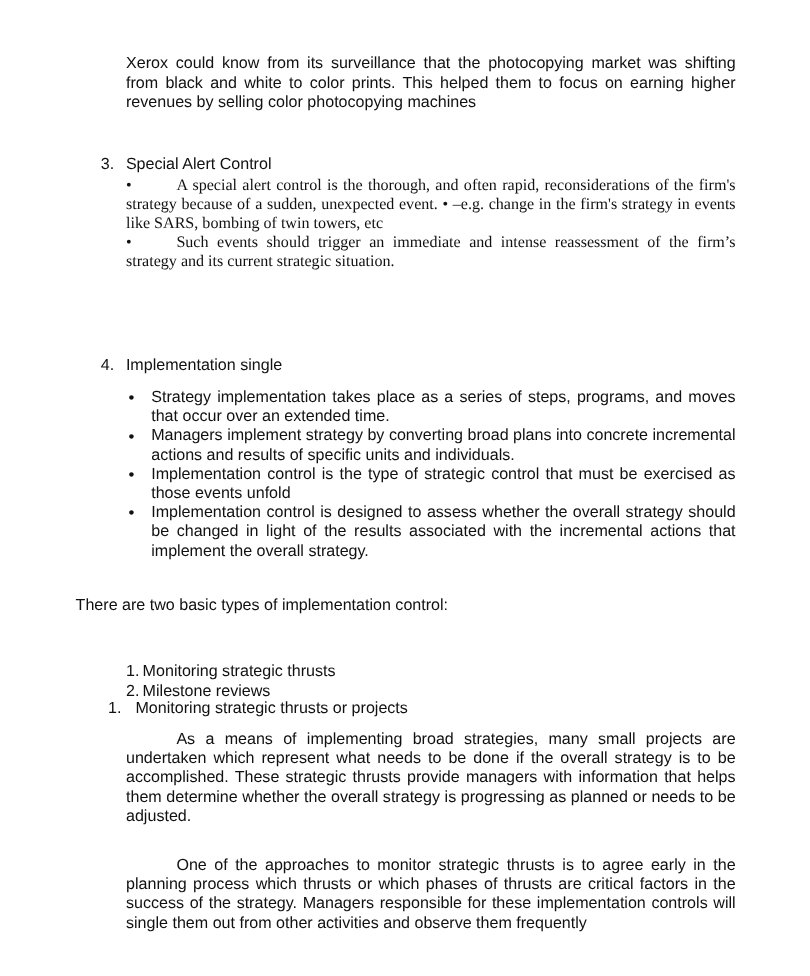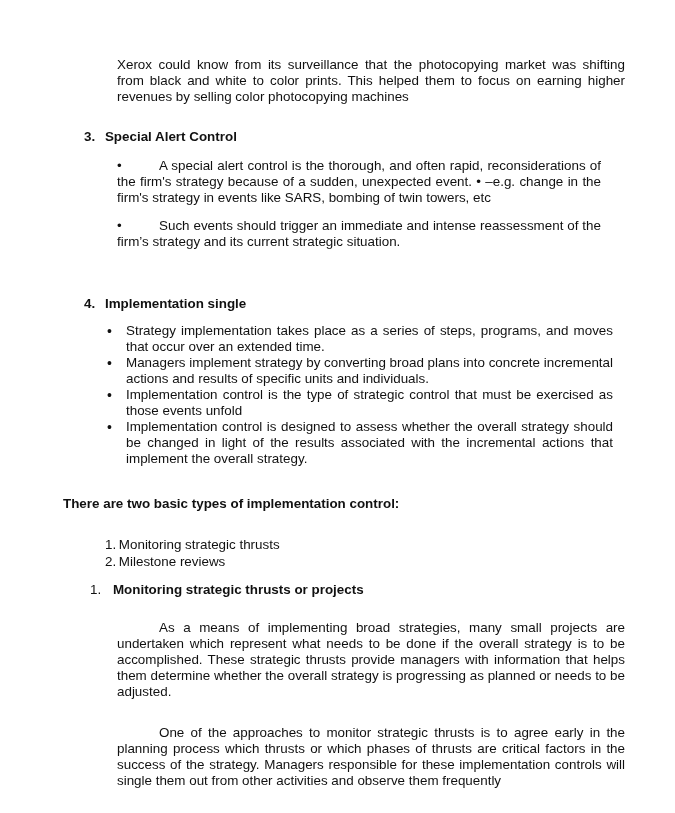--- a/index.html
+++ b/index.html
@@ -1,60 +1,60 @@
 <!DOCTYPE html>
 <html><head>
 <meta charset="utf-8">
 <style>
   html, body { margin: 0; padding: 0; background: #ffffff; }
   body {
     width: 675px; height: 813px; position: relative; overflow: hidden;
     font-family: "Liberation Sans", sans-serif; font-size: 13.4px; color: #111;
   }
   .abs { position: absolute; }
-  .para { line-height: 16px; text-align: justify; margin: 12px; }
-  .bold { font-weight: bold; text-align: right; }
+  .para { line-height: 16px; text-align: justify; margin: 0; }
+  .bold { font-weight: normal; text-align: right; }
   .indent { text-indent: 42px; }
   .inline-bullet { display: inline-block; width: 42px; text-indent: 0; }
   ul.dots { list-style: none; margin: 0; padding: 0; }
   ul.dots li { position: relative; padding-left: 21px; line-height: 16px; text-align: justify; margin-bottom: 0; }
   ul.dots li .dot { position: absolute; left: 2px; top: 0; font-size: 14px; }
   ol.simple { list-style: none; margin: 0; padding: 0; }
   ol.simple li { line-height: 17px; }
 </style>
 </head>
 <body>
 
 <p class="abs para" style="left:105px; top:45px; width:508px;">Xerox could know from its surveillance that the photocopying market was shifting from black and white to color prints. This helped them to focus on earning higher revenues by selling color photocopying machines</p>
 
 <div class="abs bold" style="left:84px; top:129px;">
   <span>3.</span>
   <span style="margin-left:6px;">Special Alert Control</span>
 </div>
 
-<div class="abs" style="left:105px; top:146px; width:508px;">
+<div class="abs" style="left:105px; top:146px; width:508px;font-family:Liberation Serif, serif;">
   <p class="para"><span class="inline-bullet">•</span><span>A special alert control is the thorough, and often rapid, reconsiderations of the firm's strategy because of a sudden, unexpected event. • –e.g. change in the firm's strategy in events like SARS, bombing of twin towers, etc</span></p>
   <p class="para"><span class="inline-bullet">•</span><span>Such events should trigger an immediate and intense reassessment of the firm’s strategy and its current strategic situation.</span></p>
 </div>
 
 <div class="abs bold" style="left:84px; top:296px;">
   <span>4.</span>
   <span style="margin-left:6px;">Implementation single</span>
 </div>
 
 <ul class="abs dots" style="left:105px; top:323px; width:508px;">
   <li><span class="dot">•</span><span>Strategy implementation takes place as a series of steps, programs, and moves that occur over an extended time.</span></li>
   <li><span class="dot">•</span><span>Managers implement strategy by converting broad plans into concrete incremental actions and results of specific units and individuals.</span></li>
   <li><span class="dot">•</span><span>Implementation control is the type of strategic control that must be exercised as those events unfold</span></li>
   <li><span class="dot">•</span><span>Implementation control is designed to assess whether the overall strategy should be changed in light of the results associated with the incremental actions that implement the overall strategy.</span></li>
 </ul>
 
 <div class="abs bold" style="left:63px; top:496px;">There are two basic types of implementation control:</div>
 
-<ol class="abs simple" style="left:105px; top:536px;">
+<ol class="abs simple" style="left:105px; top:550px;">
   <li>1. Monitoring strategic thrusts</li>
   <li>2. Milestone reviews</li>
 </ol>
 
 <div class="abs" style="left:90px; top:582px;">
   <span>1.</span>
   <span class="bold" style="margin-left:8px;">Monitoring strategic thrusts or projects</span>
 </div>
 
 <p class="abs para indent" style="left:105px; top:608px; width:508px;">As a means of implementing broad strategies, many small projects are undertaken which represent what needs to be done if the overall strategy is to be accomplished. These strategic thrusts provide managers with information that helps them determine whether the overall strategy is progressing as planned or needs to be adjusted.</p>

